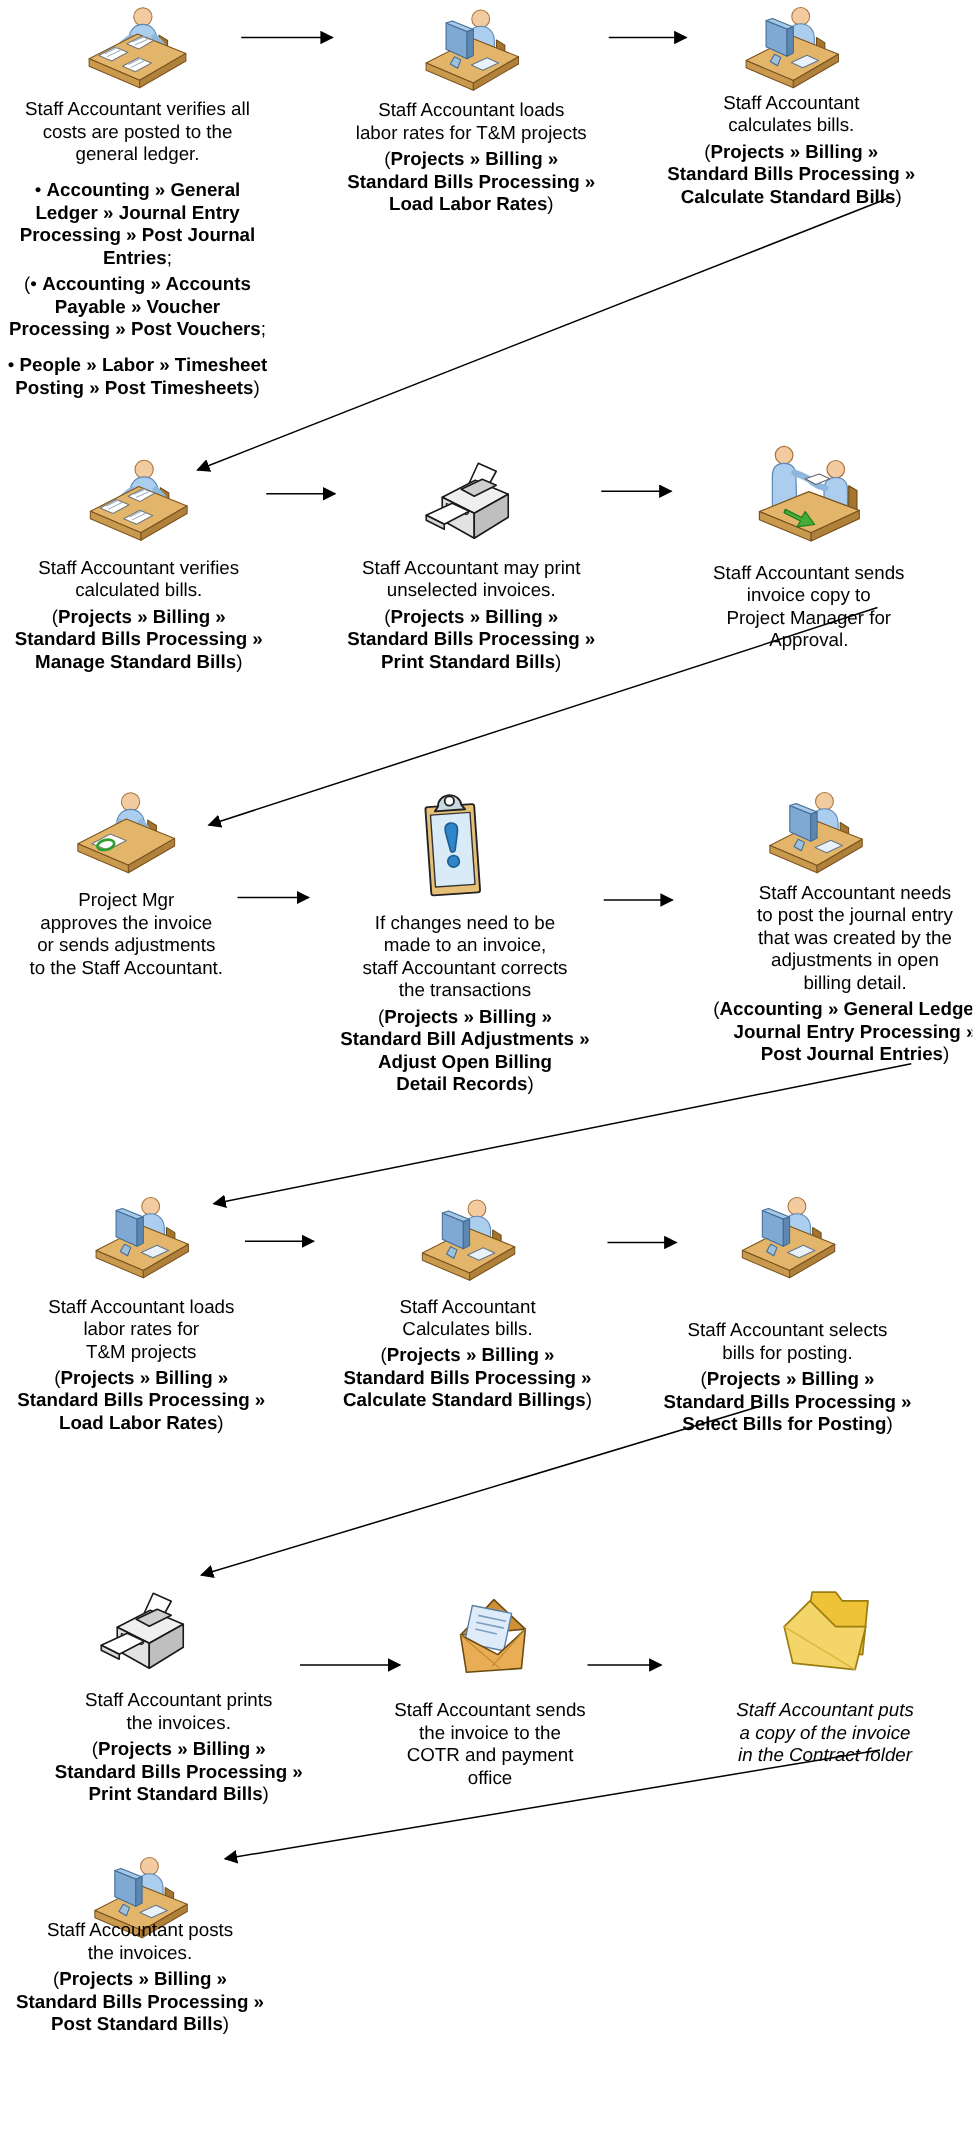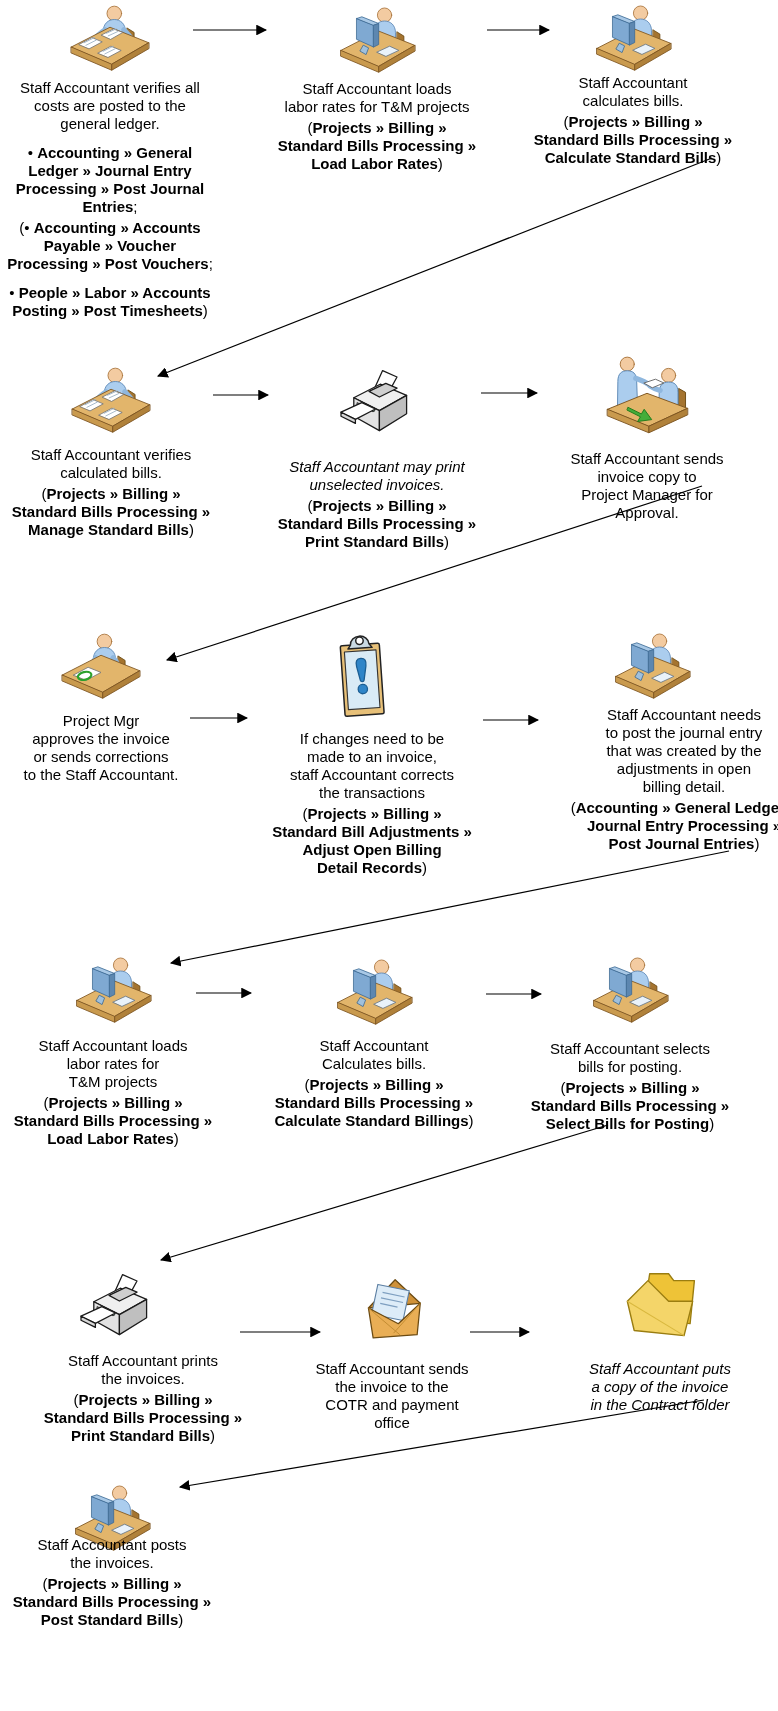--- a/index.html
+++ b/index.html
@@ -176,21 +176,21 @@
         <div class="ln"><b>Ledger » Journal Entry</b></div>
         <div class="ln"><b>Processing » Post Journal</b></div>
         <div class="ln"><b>Entries</b><span>;</span></div>
       </div>
       <div class="para" style="margin-top: 3px;">
         <div class="ln"><span>(• </span><b>Accounting » Accounts</b></div>
         <div class="ln"><b>Payable » Voucher</b></div>
         <div class="ln"><b>Processing » Post Vouchers</b><span>;</span></div>
       </div>
       <div class="para" style="margin-top: 11px;">
-        <div class="ln"><span>• </span><b>People » Labor » Accounts</b></div>
+        <div class="ln"><span>• </span><b>People » Labor » Timesheet</b></div>
         <div class="ln"><b>Posting » Post Timesheets</b><span>)</span></div>
       </div>
     </div>
     <svg class="icon" width="84" height="72" style="left: 335px; top: 6px;">
       <use href="#sym-person-desk-computer"></use>
     </svg>
     <div class="cap" style="left: 377px; top: 80px;">
       <div class="para" style="margin-top: 0px;">
         <div class="ln"><span>Staff Accountant loads</span></div>
         <div class="ln"><span>labor rates for T&amp;M projects</span></div>
@@ -226,21 +226,21 @@
       <div class="para" style="margin-top: 3px;">
         <div class="ln"><span>(</span><b>Projects » Billing »</b></div>
         <div class="ln"><b>Standard Bills Processing »</b></div>
         <div class="ln"><b>Manage Standard Bills</b><span>)</span></div>
       </div>
     </div>
     <svg class="icon" width="80" height="78" style="left: 337px; top: 366px;">
       <use href="#sym-printer"></use>
     </svg>
     <div class="cap" style="left: 377px; top: 446px;">
-      <div class="para" style="margin-top: 12px; font-style: italic;">
+      <div class="para" style="margin-top: 0px;">
         <div class="ln"><span>Staff Accountant may print</span></div>
         <div class="ln"><span>unselected invoices.</span></div>
       </div>
       <div class="para" style="margin-top: 3px;">
         <div class="ln"><span>(</span><b>Projects » Billing »</b></div>
         <div class="ln"><b>Standard Bills Processing »</b></div>
         <div class="ln"><b>Print Standard Bills</b><span>)</span></div>
       </div>
     </div>
     <svg class="icon" width="94" height="88" style="left: 600px; top: 354px;">
@@ -254,21 +254,21 @@
         <div class="ln"><span>Approval.</span></div>
       </div>
     </div>
     <svg class="icon" width="86" height="74" style="left: 58px; top: 632px;">
       <use href="#sym-person-desk-approve"></use>
     </svg>
     <div class="cap" style="left: 101px; top: 712px;">
       <div class="para" style="margin-top: 0px; text-align: center;">
         <div class="ln"><span>Project Mgr</span></div>
         <div class="ln"><span>approves the invoice</span></div>
-        <div class="ln"><span>or sends corrections</span></div>
+        <div class="ln"><span>or sends adjustments</span></div>
         <div class="ln"><span>to the Staff Accountant.</span></div>
       </div>
     </div>
     <svg class="icon" width="54" height="94" style="left: 335px; top: 630px;">
       <use href="#sym-clipboard-alert"></use>
     </svg>
     <div class="cap" style="left: 372px; top: 730px;">
       <div class="para" style="margin-top: 0px;">
         <div class="ln"><span>If changes need to be</span></div>
         <div class="ln"><span>made to an invoice,</span></div>
@@ -325,21 +325,21 @@
       <div class="para" style="margin-top: 3px;">
         <div class="ln"><span>(</span><b>Projects » Billing »</b></div>
         <div class="ln"><b>Standard Bills Processing »</b></div>
         <div class="ln"><b>Calculate Standard Billings</b><span>)</span></div>
       </div>
     </div>
     <svg class="icon" width="84" height="72" style="left: 588px; top: 956px;">
       <use href="#sym-person-desk-computer"></use>
     </svg>
     <div class="cap" style="left: 630px; top: 1040px;">
-      <div class="para" style="margin-top: 0px;">
+      <div class="para" style="margin-top: 16px;">
         <div class="ln"><span>Staff Accountant selects</span></div>
         <div class="ln"><span>bills for posting.</span></div>
       </div>
       <div class="para" style="margin-top: 3px;">
         <div class="ln"><span>(</span><b>Projects » Billing »</b></div>
         <div class="ln"><b>Standard Bills Processing »</b></div>
         <div class="ln"><b>Select Bills for Posting</b><span>)</span></div>
       </div>
     </div>
     <svg class="icon" width="80" height="78" style="left: 77px; top: 1270px;">

